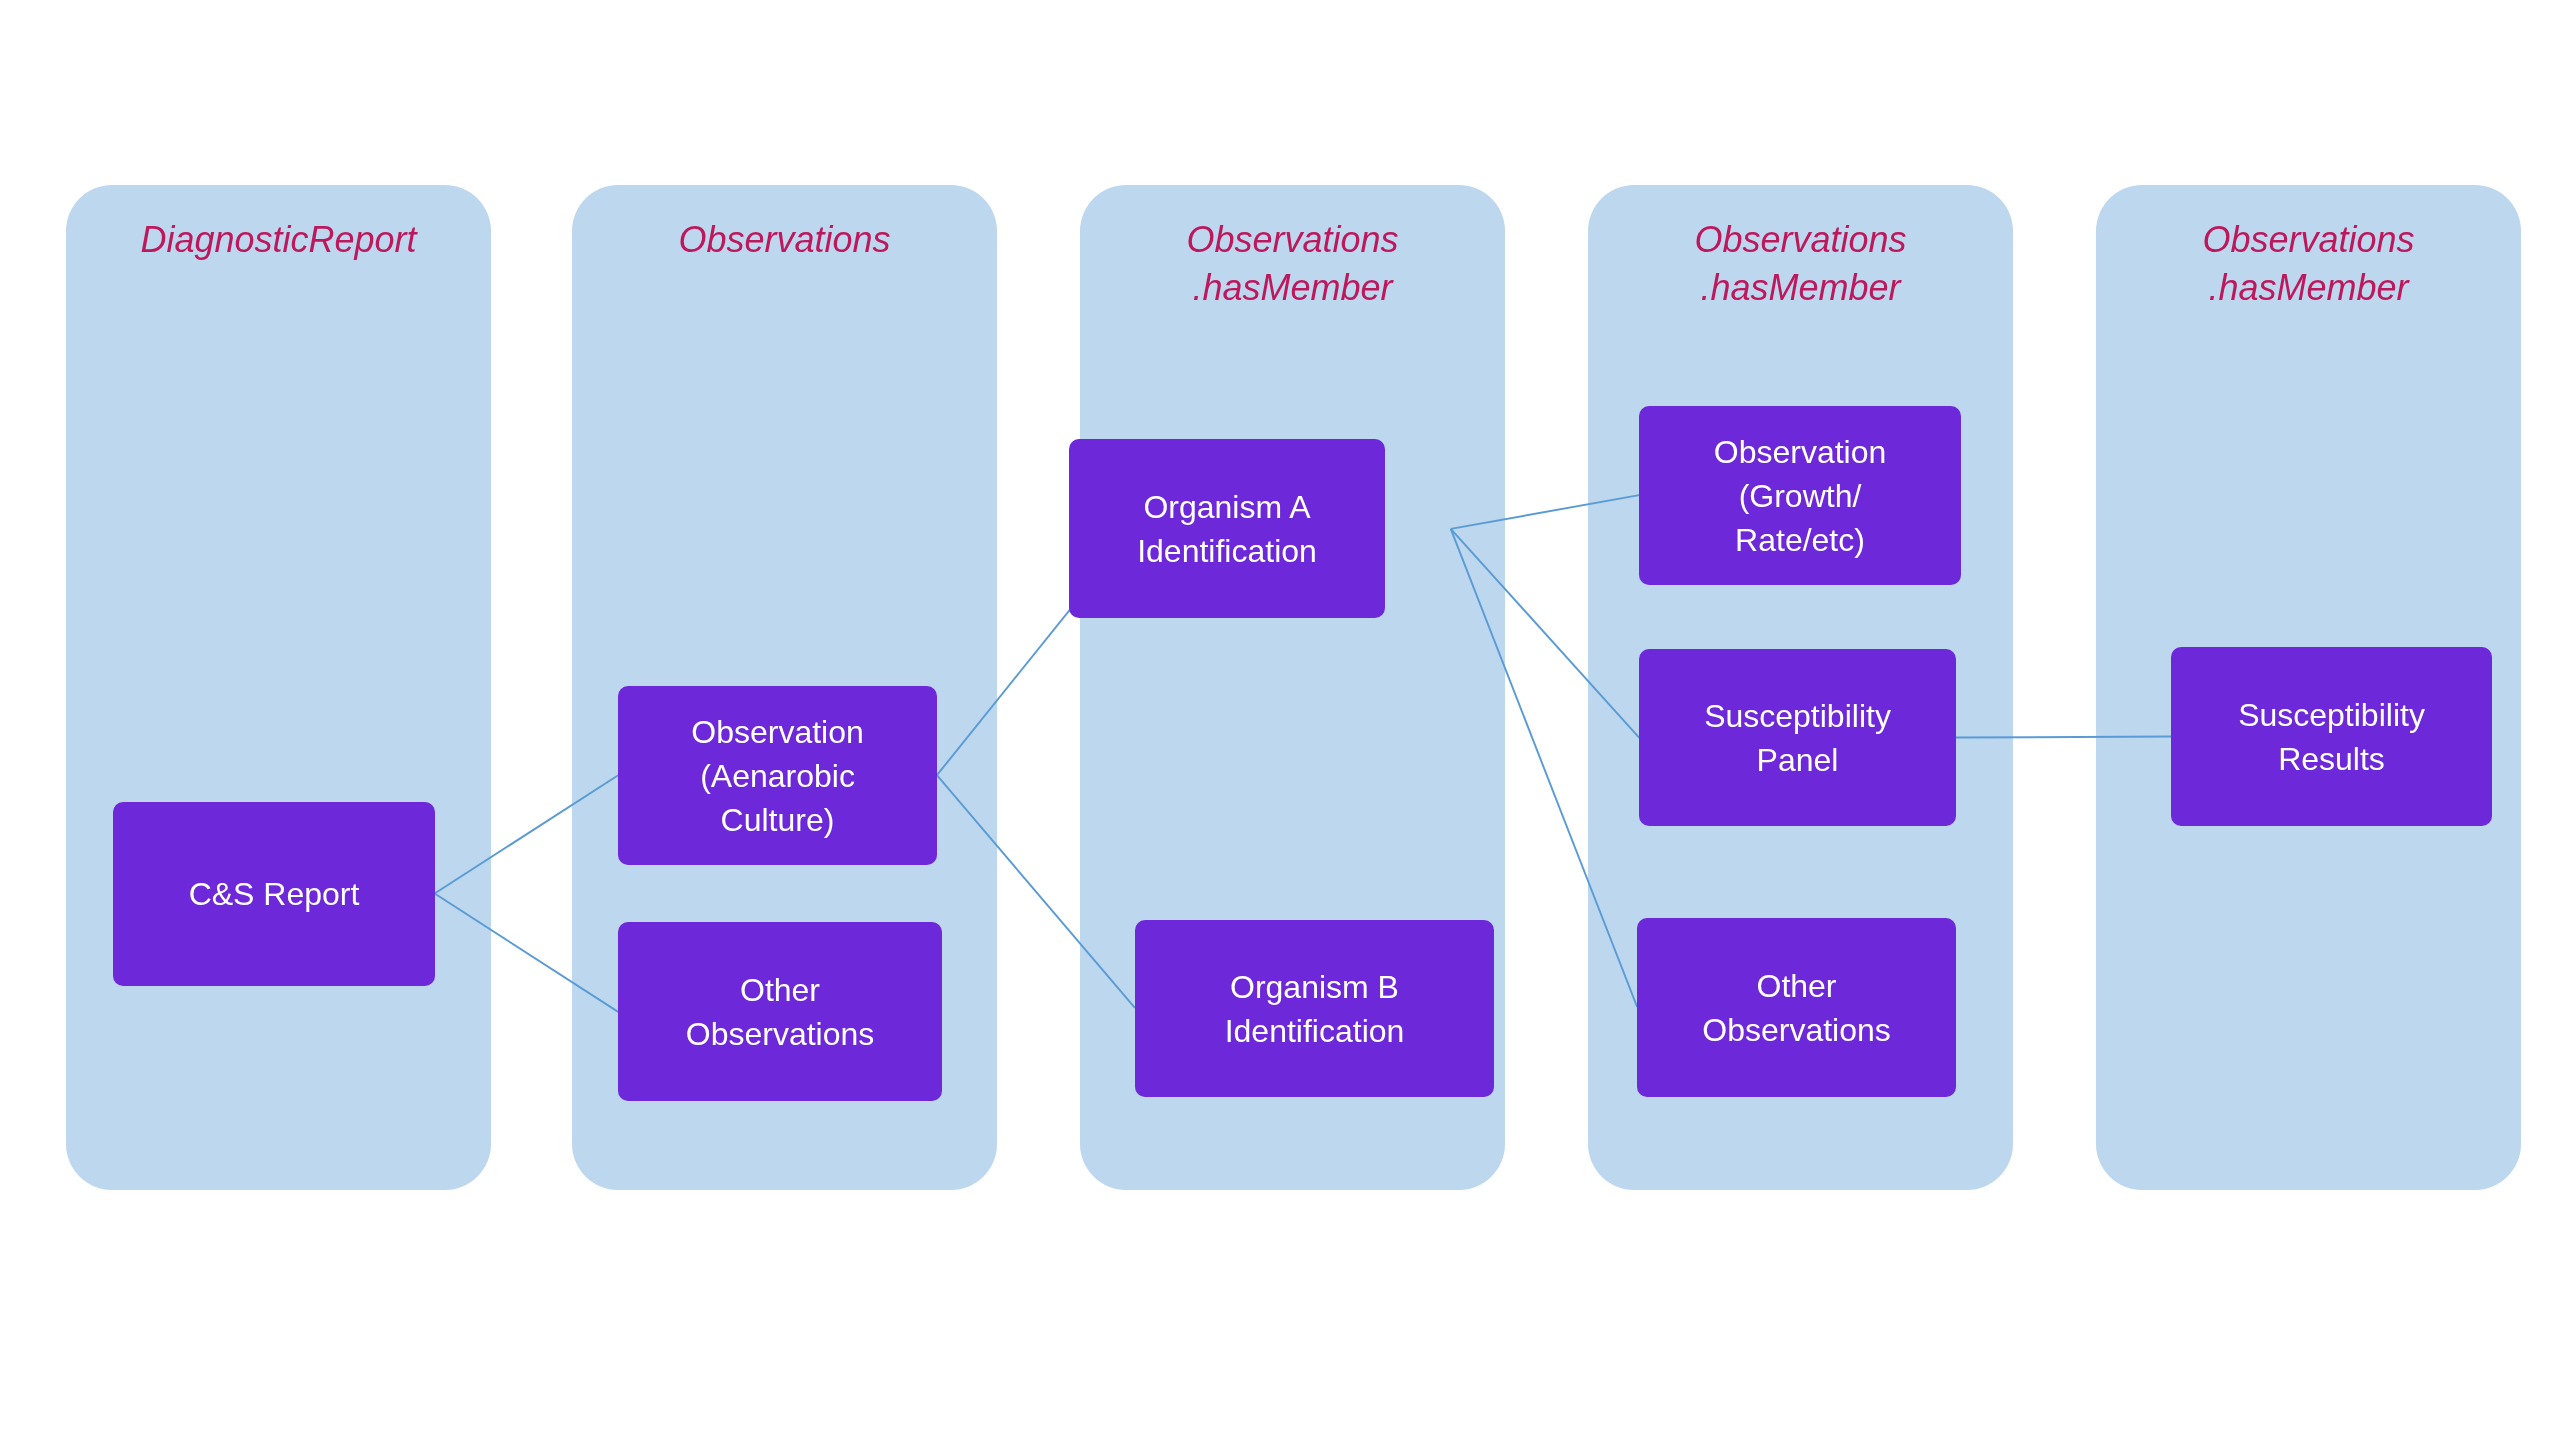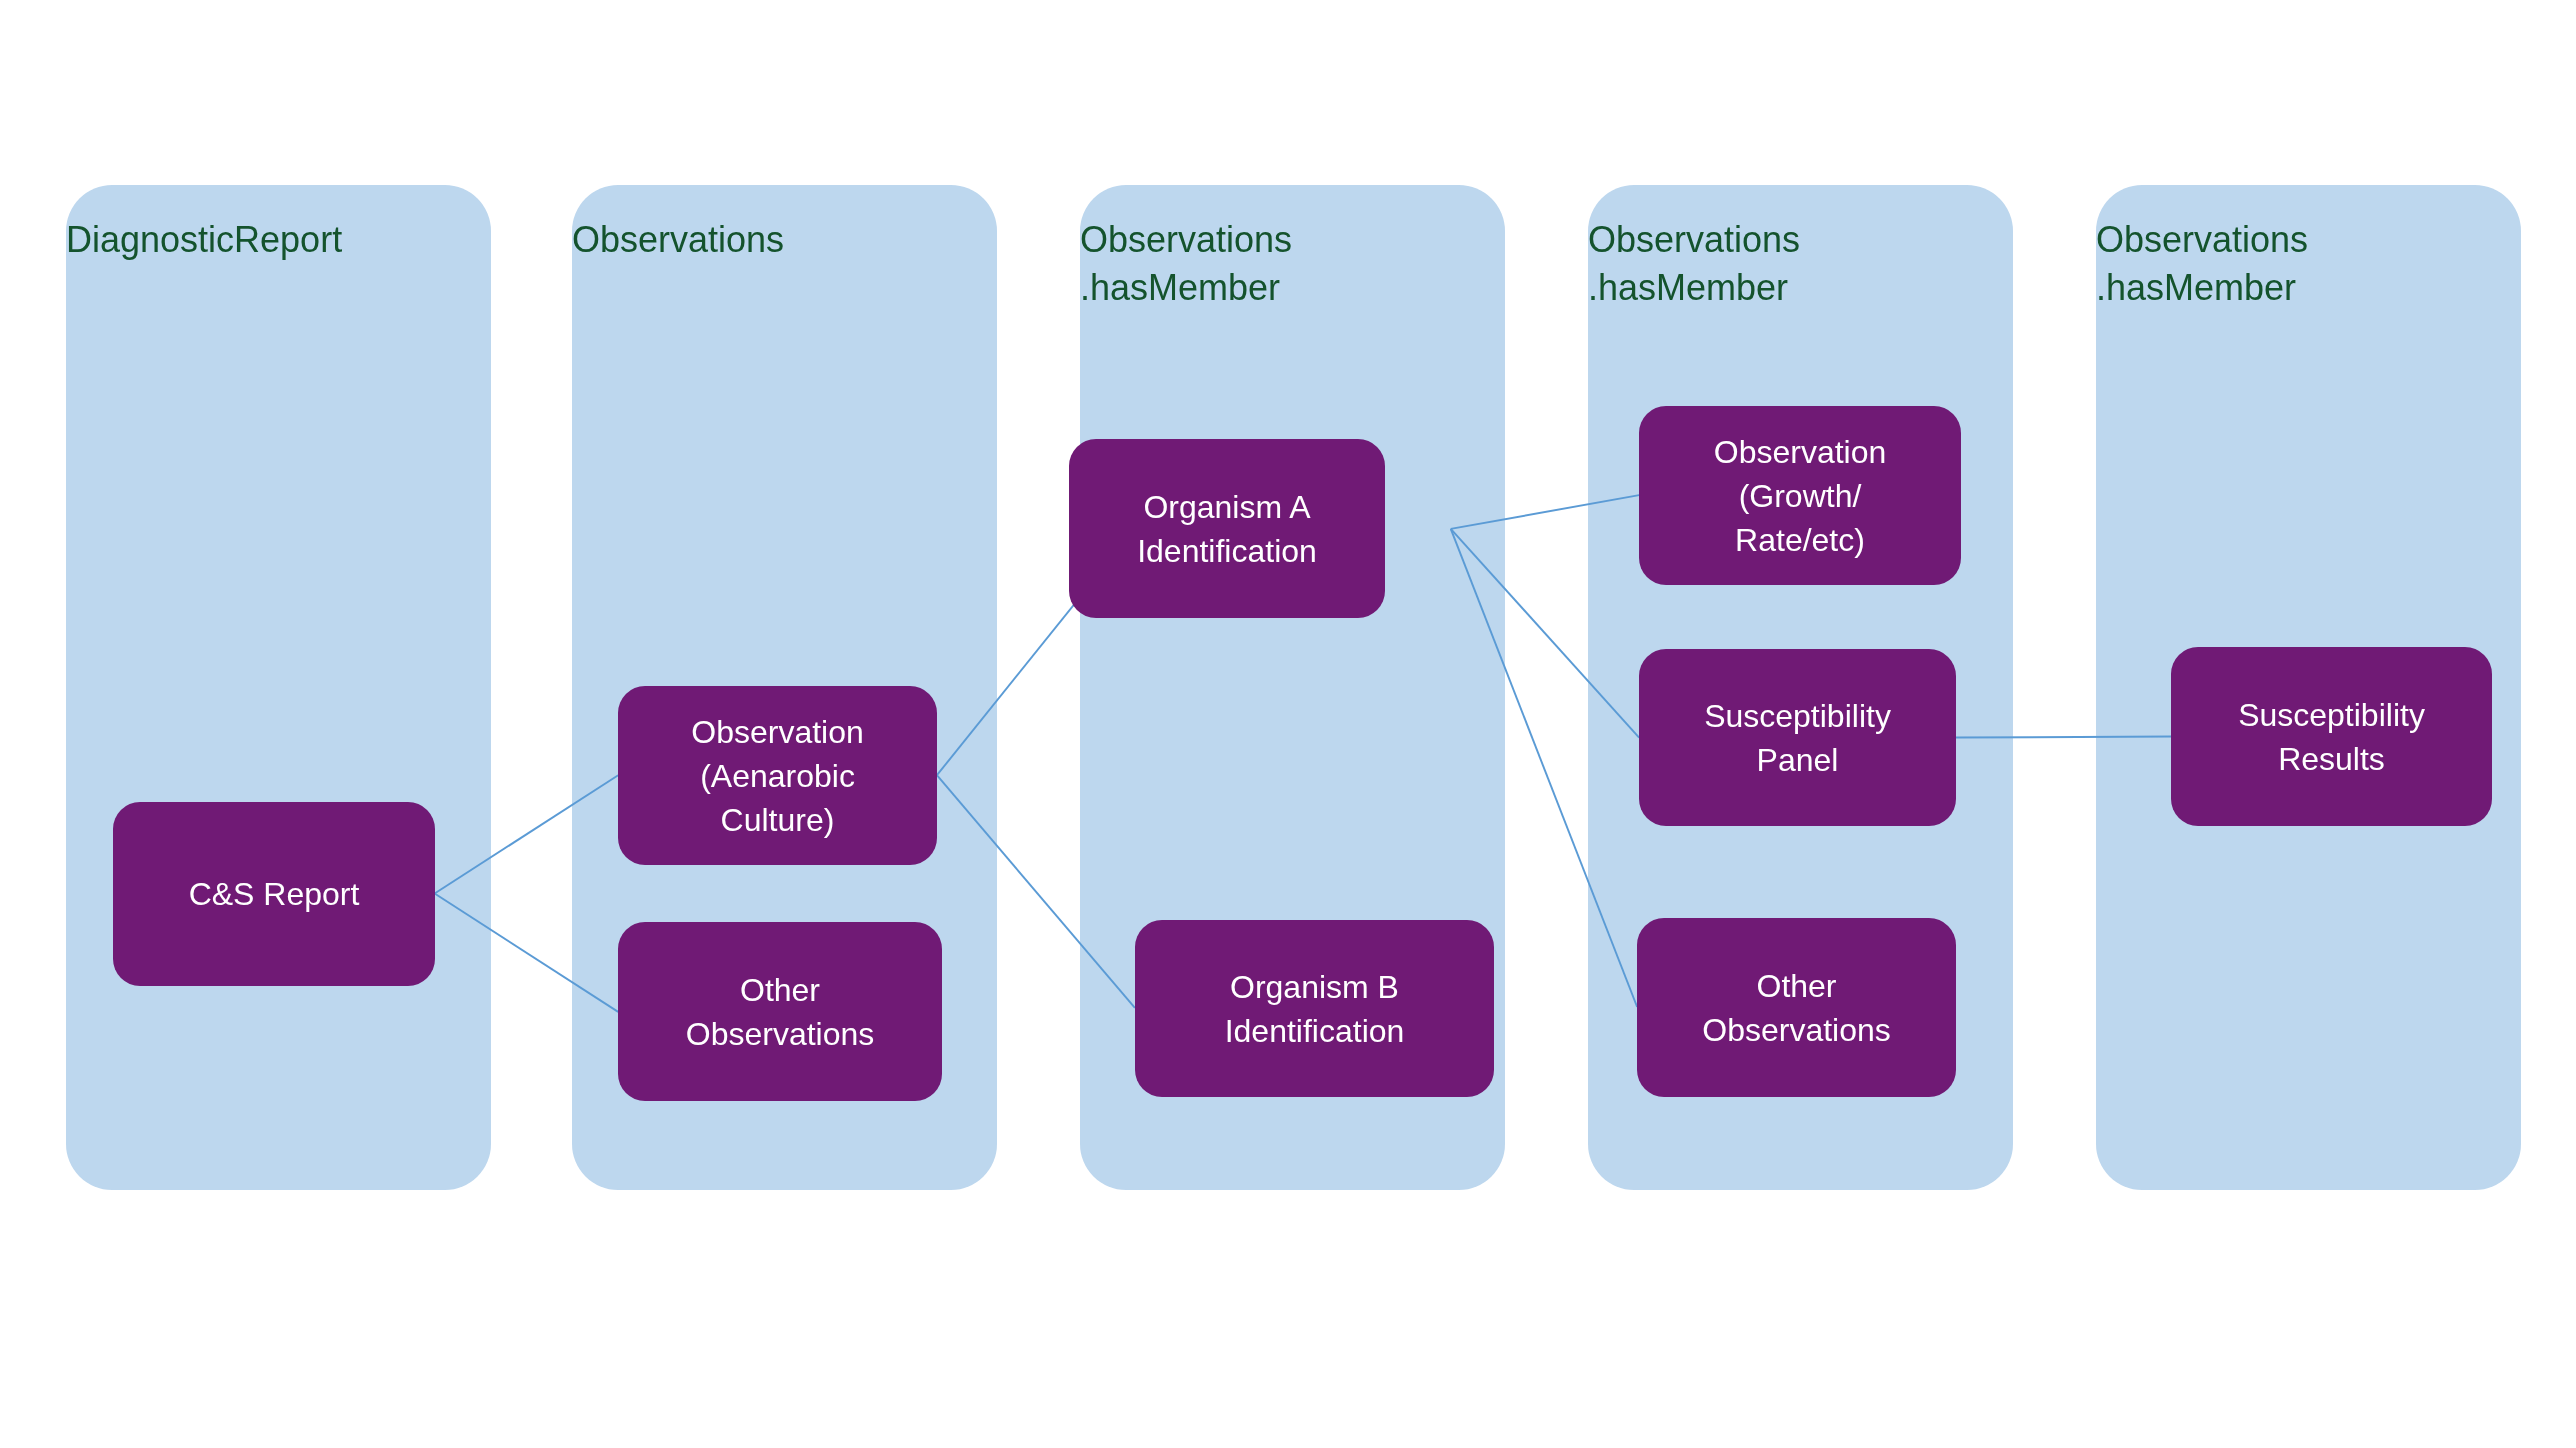--- a/index.html
+++ b/index.html
@@ -24,37 +24,39 @@
     border-radius: 46px;
     z-index: 1;
   }
   #col-1 { left: 66px; }
   #col-2 { left: 572px; }
   #col-3 { left: 1080px; }
   #col-4 { left: 1588px; }
   #col-5 { left: 2096px; }
   .col-header {
     padding-top: 31px;
+    text-align: center;
     font-size: 36px;
     line-height: 48px;
-    color: #14532d;
+    color: #be185d;
     white-space: pre-line;
+    font-style: italic;
   }
   #connector-layer {
     position: absolute;
     left: 0; top: 0;
     width: 2576px;
     height: 1449px;
     z-index: 2;
     pointer-events: none;
   }
   .node {
     position: absolute;
-    background: #701a75;
-    border-radius: 27px;
+    background: #6d28d9;
+    border-radius: 10px;
     color: #ffffff;
     font-size: 32px;
     line-height: 44px;
     text-align: center;
     display: flex;
     align-items: center;
     justify-content: center;
     white-space: pre-line;
     z-index: 3;
   }

